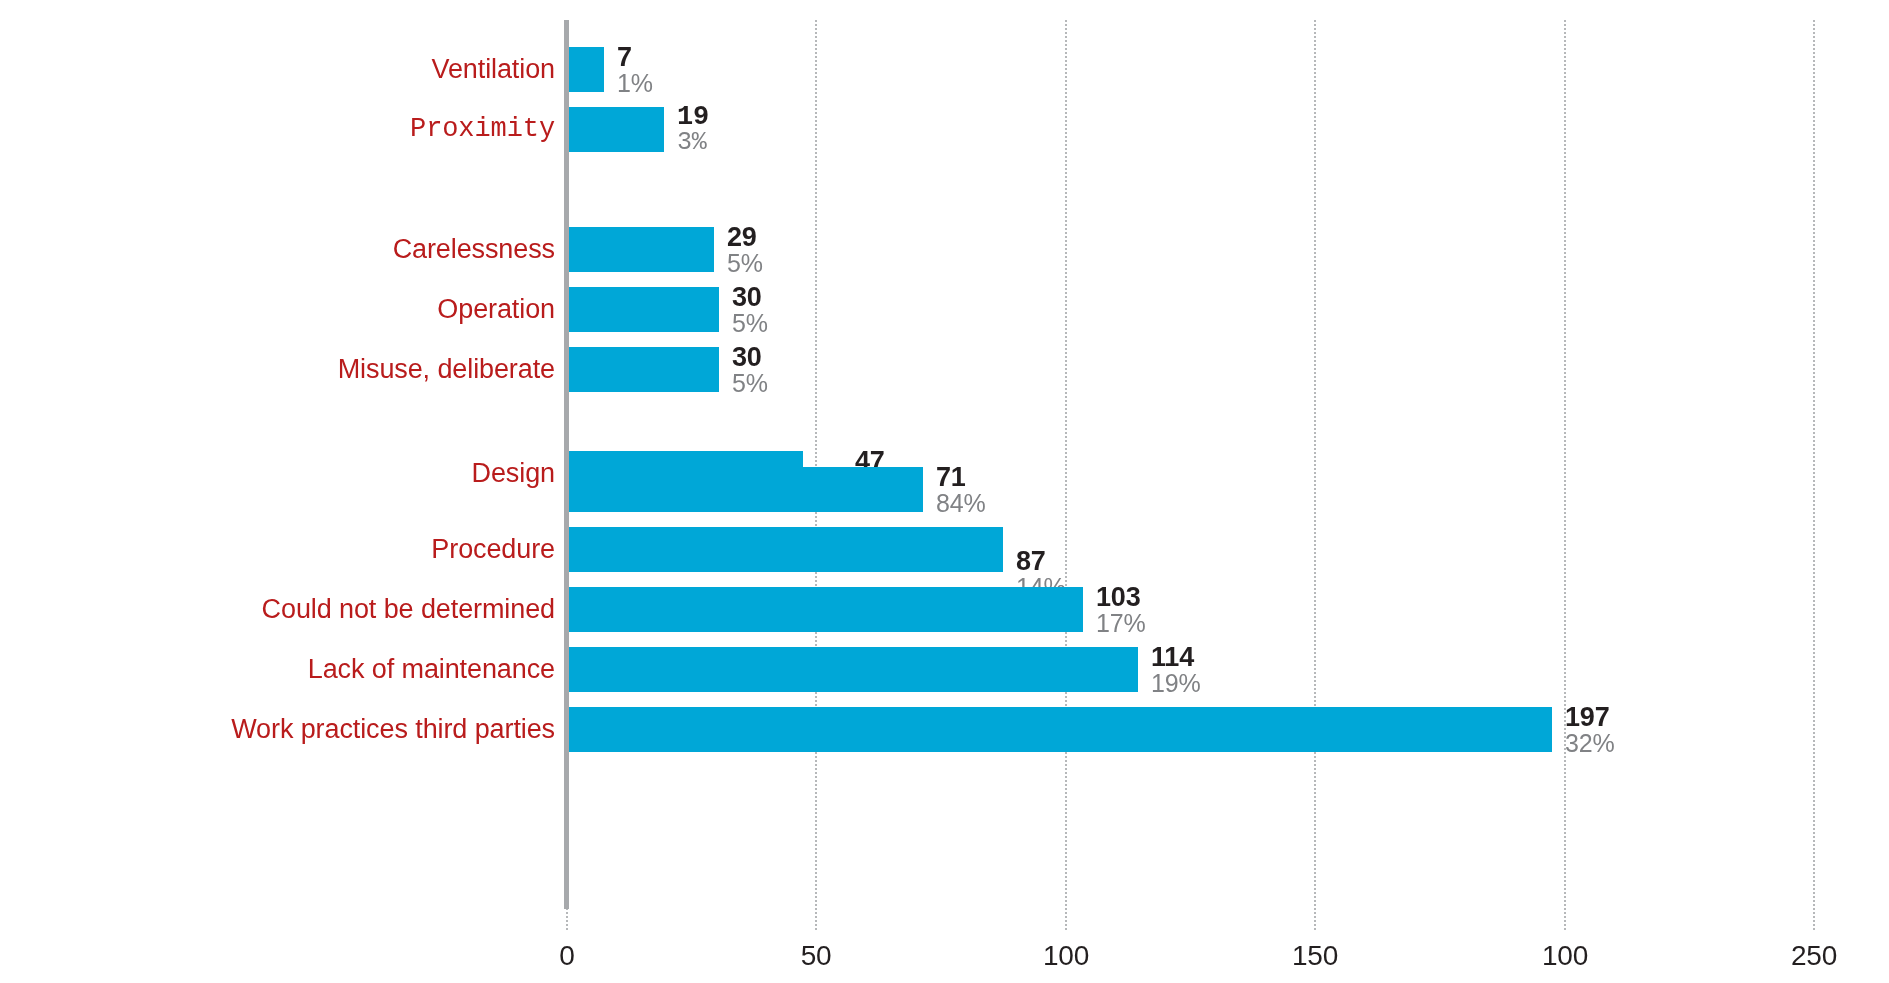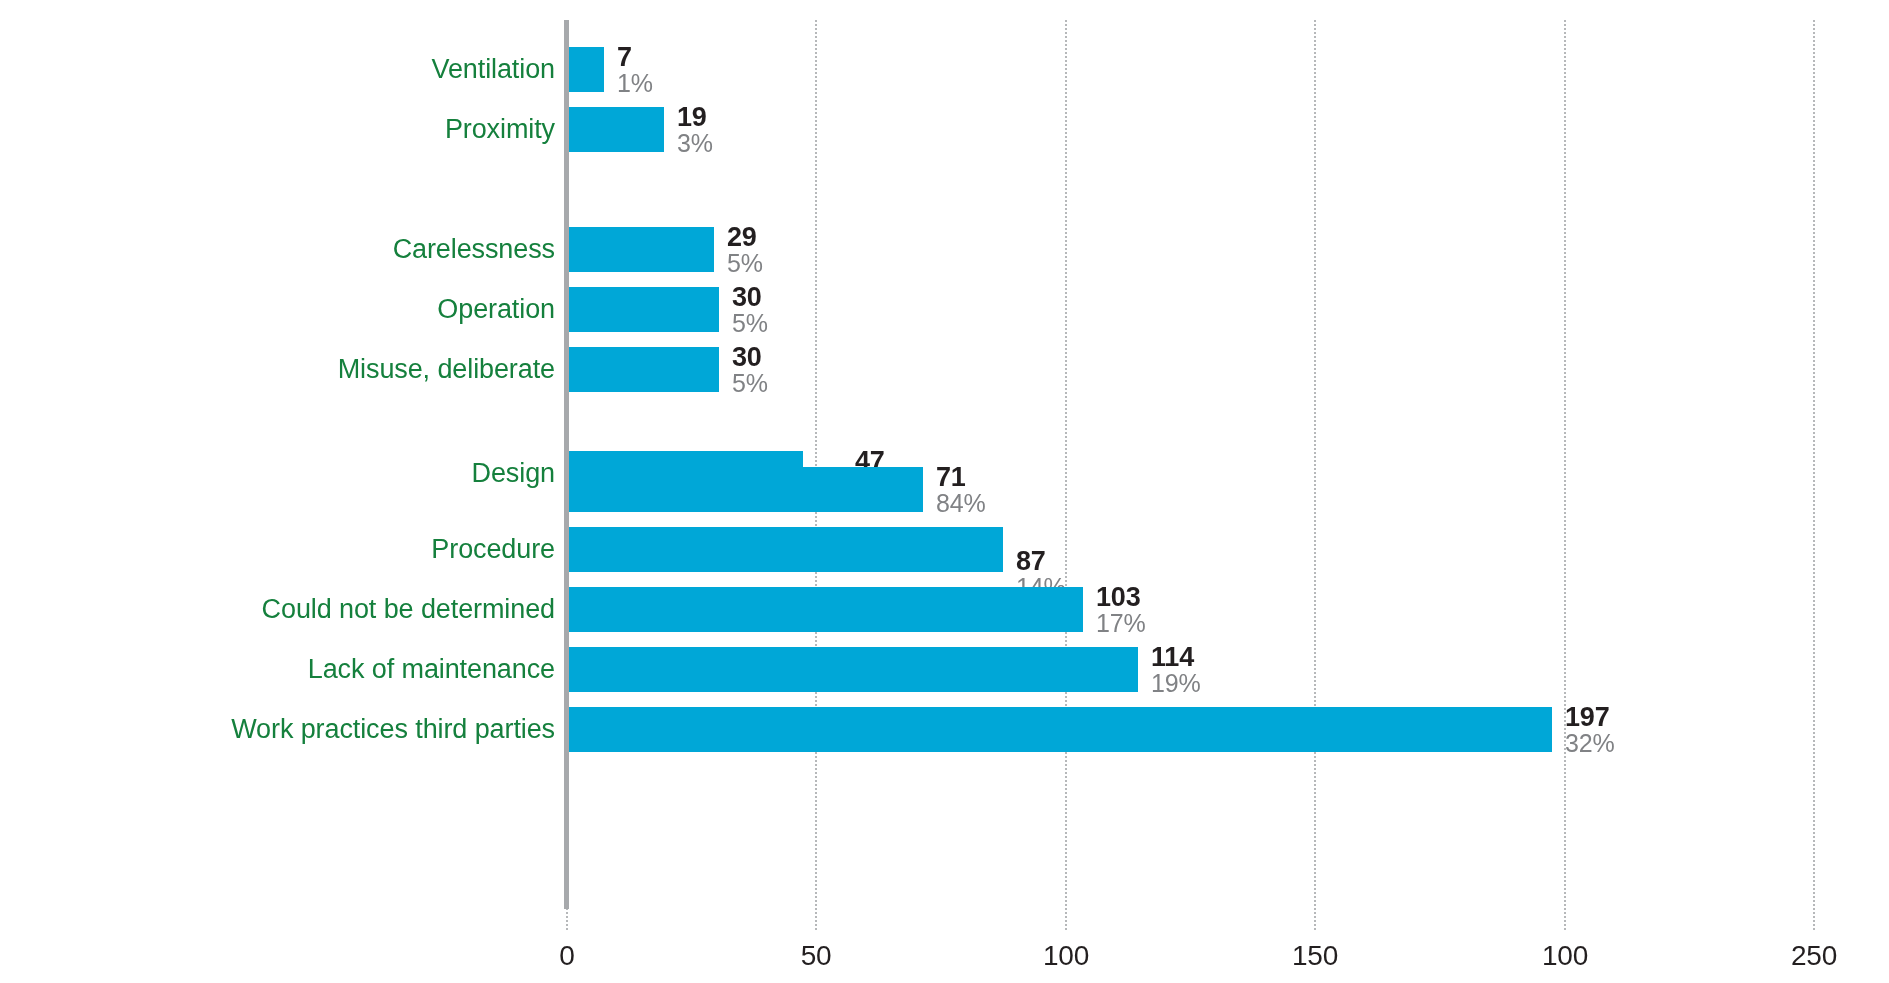--- a/index.html
+++ b/index.html
@@ -54,21 +54,21 @@
   }
   .cat-label {
     position: absolute;
     right: 1334px;   
     top: 0;
     height: 45px;
     line-height: 45px;
     white-space: nowrap;
     text-align: right;
     font-size: 27px;
-    color: #15803d;
+    color: #b91c1c;
     letter-spacing: -0.1px;
   }
   .bar {
     position: absolute;
     left: 569px;
     top: 0;
     height: 45px;
     background: #00a7d7;
   }
   .bar-labels {
@@ -123,21 +123,21 @@
 
     <div class="bar-row" style="top:47px;">
       <div class="cat-label">Ventilation</div>
       <div class="bar" style="width:35px;"></div>
       <div class="bar-labels" style="left:604px;">
         <span class="bar-value">7</span>
         <span class="bar-pct">1%</span>
       </div>
     </div>
 
-    <div class="bar-row" style="top:107px;">
+    <div class="bar-row" style="top:107px;font-family:Liberation Mono, monospace;">
       <div class="cat-label">Proximity</div>
       <div class="bar" style="width:95px;"></div>
       <div class="bar-labels" style="left:664px;">
         <span class="bar-value">19</span>
         <span class="bar-pct">3%</span>
       </div>
     </div>
 
 
     <div class="bar-row" style="top:227px;">

